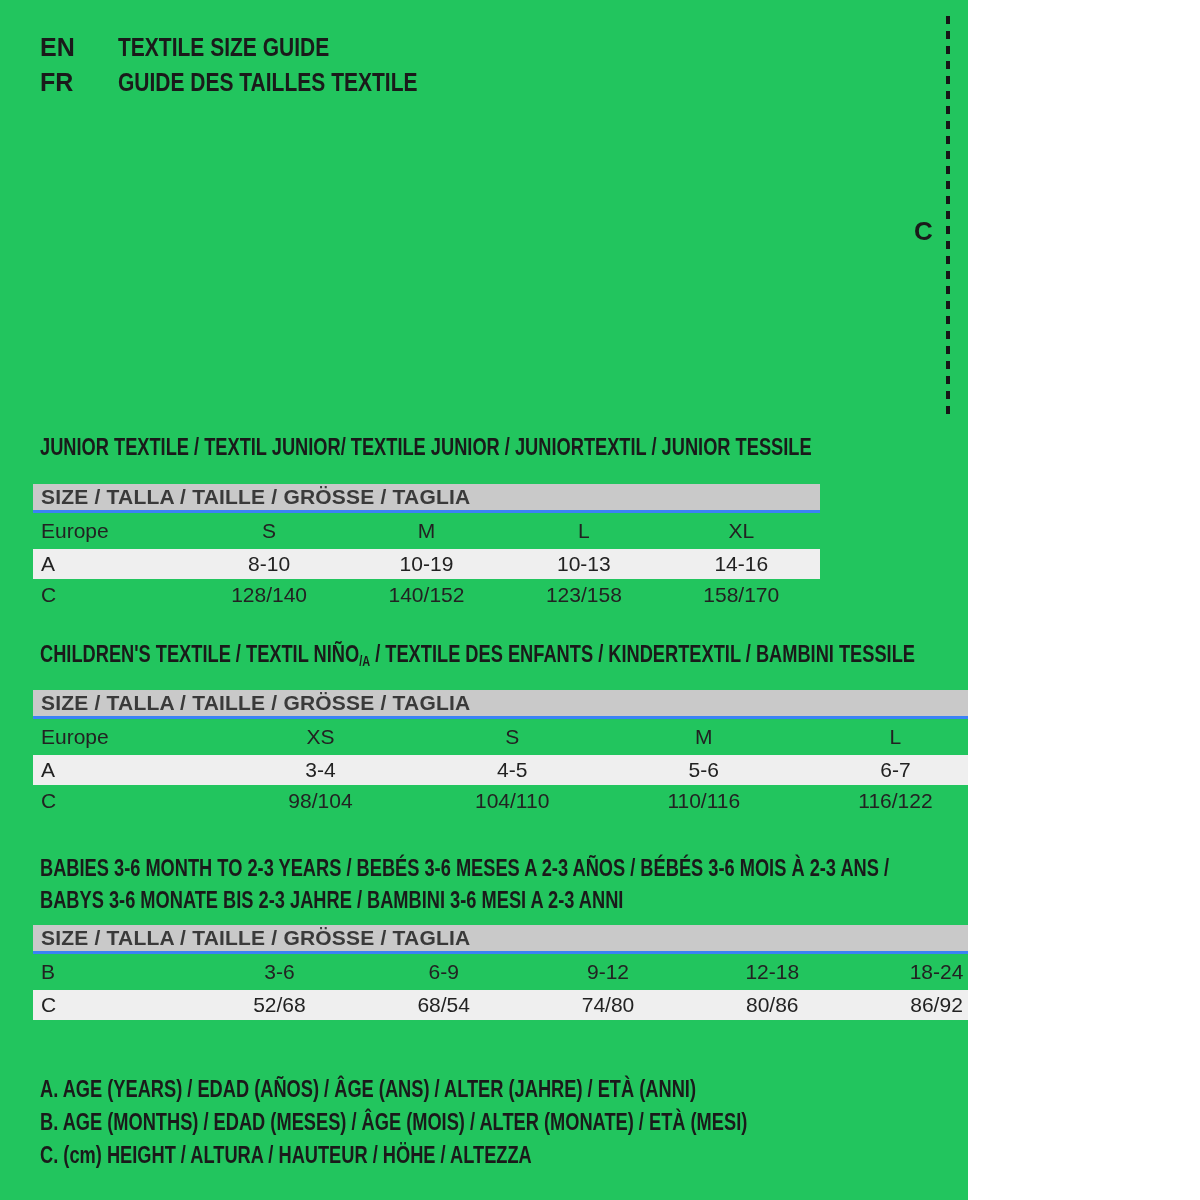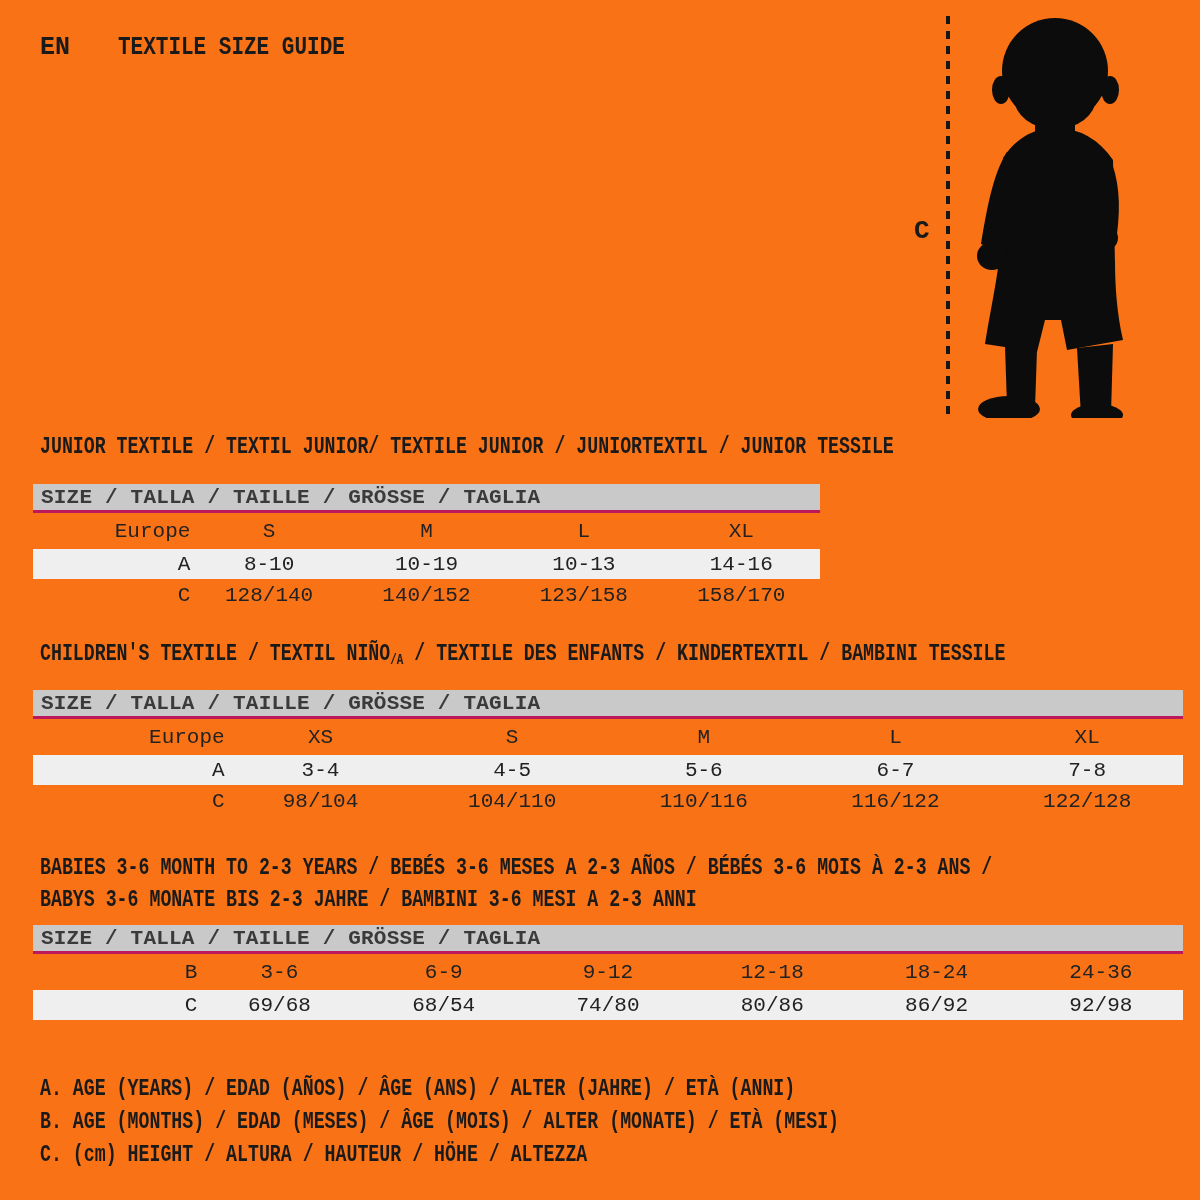--- a/index.html
+++ b/index.html
@@ -1,21 +1,21 @@
 <!DOCTYPE html>
 <html><head>
 <meta charset="utf-8">
 <style>
   html,body{margin:0;padding:0;}
   #page{
     position:relative;
-    width:1200px;height:1200px;
-    background:#f97316;
+    width:968px;height:1200px;
+    background:#22c55e;
     overflow:hidden;
-    font-family:Liberation Mono, monospace;
+    font-family:Liberation Sans, sans-serif;
     color:#1a1a1a;
   }
   
   .lang-block{position:absolute;top:30px;left:40px;}
   .lang-row{display:flex;height:35px;}
   .lang-code{width:78px;font-weight:700;font-size:25px;line-height:35px;}
   .lang-title{font-weight:700;font-size:25px;line-height:35px;white-space:nowrap;
               transform:scaleX(0.84);transform-origin:left center;}
   
   .dash-line{
@@ -30,26 +30,26 @@
     transform:scaleX(0.76);transform-origin:left top;line-height:28px;
   }
   .section-title .title-sub{font-size:0.6em;vertical-align:-0.25em;}
   .two-line div{line-height:32px;}
   
   table.size-table{
     position:absolute;border-collapse:collapse;table-layout:fixed;
     font-size:21px;color:#222;
   }
   table.size-table th.band{
-    background:#c9c9c9;border-bottom:3px solid #be185d;
+    background:#c9c9c9;border-bottom:3px solid #3b82f6;
     font-size:21px;font-weight:700;color:#3a3a3a;text-align:left;
     padding:0 0 0 8px;height:26px;letter-spacing:0.2px;white-space:nowrap;
   }
   table.size-table td{padding:0;text-align:center;vertical-align:middle;}
-  table.size-table td.rowlabel{text-align:right;padding-left:8px;margin-top:25px;}
+  table.size-table td.rowlabel{text-align:left;padding-left:8px;margin-top:25px;}
   tr.r0 td{height:36px;}
   tr.r1 td{height:30px;}
   tr.r2 td{height:32px;}
   tr.shade td{background:#efefef;}
   #table-junior{left:33px;top:484px;width:787px;}
   #table-children{left:33px;top:690px;width:1150px;}
   #table-babies{left:33px;top:925px;width:1150px;}
   col.c-label{width:110px;}
   
   .legend{
@@ -60,20 +60,24 @@
 </style>
 </head>
 <body>
 
 <div id="page">
 
   <div class="lang-block">
     <div class="lang-row">
       <span class="lang-code">EN</span>
       <span class="lang-title">TEXTILE SIZE GUIDE</span>
+    </div>
+    <div class="lang-row">
+      <span class="lang-code">FR</span>
+      <span class="lang-title">GUIDE DES TAILLES TEXTILE</span>
     </div>
   </div>
 
   <div class="dash-line"></div>
   <div class="c-label">C</div>
   <svg class="toddler" width="172" height="402" viewBox="0 0 172 402">
     <g fill="#0c0c0c">
       <ellipse cx="92" cy="55" rx="53" ry="53"></ellipse>
       <ellipse cx="38" cy="74" rx="9" ry="14"></ellipse>
       <ellipse cx="147" cy="74" rx="9" ry="14"></ellipse>
@@ -203,21 +207,21 @@
         <td class="rowlabel">B</td>
         <td>3-6</td>
         <td>6-9</td>
         <td>9-12</td>
         <td>12-18</td>
         <td>18-24</td>
         <td>24-36</td>
       </tr>
       <tr class="r1 shade">
         <td class="rowlabel">C</td>
-        <td>69/68</td>
+        <td>52/68</td>
         <td>68/54</td>
         <td>74/80</td>
         <td>80/86</td>
         <td>86/92</td>
         <td>92/98</td>
       </tr>
     </tbody>
   </table>
 
   <div class="legend">

